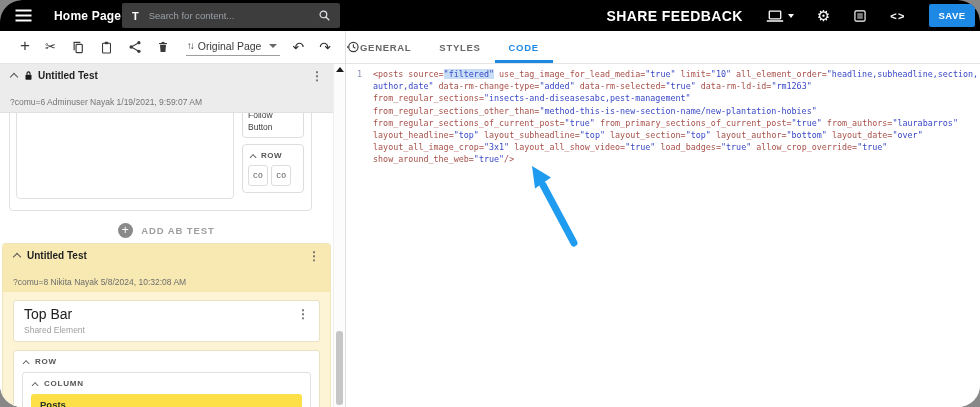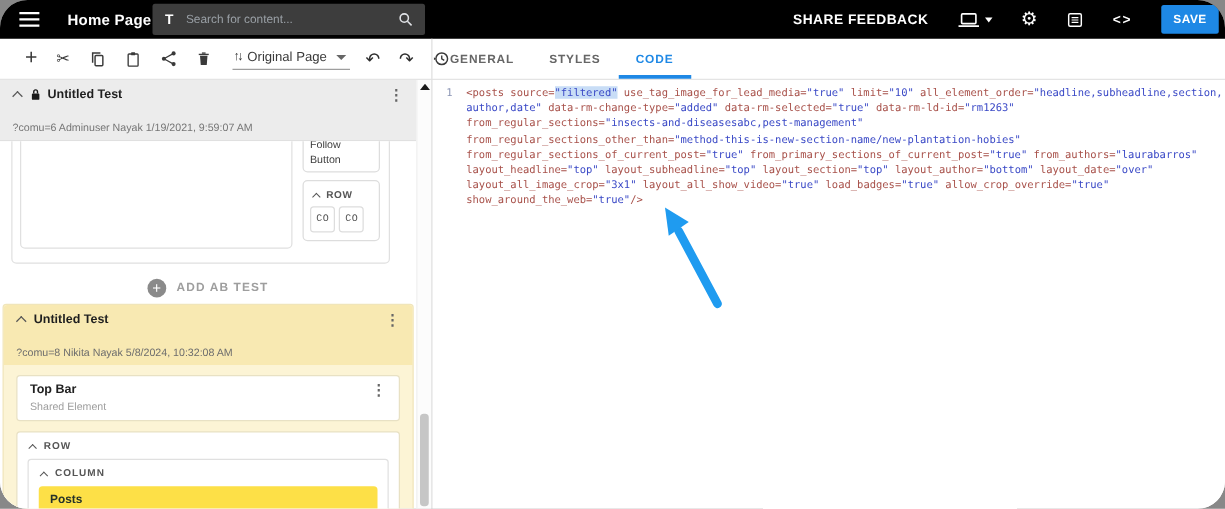--- a/index.html
+++ b/index.html
@@ -12,21 +12,21 @@
             display:flex; align-items:center; z-index:5; }
   .hamburger { margin-left:15px; cursor:pointer; display:flex; }
   .app-title { margin-left:22px; color:#fff; font-weight:bold; font-size:12px; letter-spacing:.2px; }
   .search-box { position:absolute; left:122px; top:3px; width:218px; height:25px; background:#3d3d3d;
                 border-radius:2px; display:flex; align-items:center; }
   .t-glyph { color:#fff; font-weight:bold; font-size:11px; margin-left:10px; }
   .search-placeholder { color:#9aa0a6; font-size:9.5px; margin-left:10px; flex:1; }
   .search-mag { margin-right:9px; display:flex; }
   .topbar-right { position:absolute; right:0; top:0; height:31px; display:flex; align-items:center;
                   padding-right:5px; gap:23px; }
-  .share-feedback { color:#fff; font-size:11px; font-weight:bold; letter-spacing:.4px; cursor:pointer; }
+  .share-feedback { color:#fff; font-size:14px; font-weight:bold; letter-spacing:.4px; cursor:pointer; }
   .device-select { display:flex; align-items:center; gap:4px; cursor:pointer; }
   .gear { color:#fff; font-size:15px; line-height:15px; cursor:pointer; }
   .code-glyph { color:#fff; font-size:11px; font-weight:bold; letter-spacing:1.5px; cursor:pointer; }
   .save-btn { width:46px; height:23px; background:#1e88e5; border-radius:2px; color:#fff; border:none;
               font-size:9.5px; font-weight:bold; letter-spacing:.4px; display:flex; align-items:center;
               justify-content:center; cursor:pointer; font-family:inherit; }
   .caret-down-w { width:0; height:0; border-left:3.5px solid transparent; border-right:3.5px solid transparent;
                   border-top:4px solid #fff; }
 
   
@@ -90,21 +90,21 @@
   .add-ab { height:26px; display:flex; align-items:center; justify-content:center; gap:8px;
             color:#9e9e9e; font-size:9.5px; font-weight:bold; letter-spacing:.9px; cursor:pointer; }
   .add-circle { width:15px; height:15px; border-radius:50%; background:#8a8a8a; color:#fff;
                 font-size:12px; line-height:14px; text-align:center; font-weight:normal; flex:none; }
 
   .yellow-block { margin:0 2px; background:#fcf4d5; border:1px solid #f0e5ba; border-radius:3px; }
   .y-hdr { background:#f8e9b2; padding:6px 10px 5px; border-radius:3px 3px 0 0; }
   .y-hdr .hdr-meta { color:#6d6d6d; }
   .topbar-card { margin:8px 10px 0; background:#fff; border:1px solid #e8e1c4; border-radius:3px;
                  padding:5px 10px 6px; cursor:pointer; }
-  .card-title { font-size:10px; font-weight:bold; color:#212121; }
+  .card-title { font-size:14px; font-weight:normal; color:#212121; }
   .card-sub { font-size:8.5px; color:#9e9e9e; margin-top:3px; }
   .row-card { margin:8px 10px 10px; background:#fff; border:1px solid #e8e1c4; border-radius:3px;
               padding:6px 8px 8px; }
   .struct-label { display:flex; align-items:center; gap:4px; font-size:8px; font-weight:bold;
                   letter-spacing:.8px; color:#555; }
   .column-card { margin-top:6px; border:1px solid #e0e0e0; border-radius:3px; padding:6px 8px 8px; background:#fff; }
   .posts-block { margin-top:6px; background:#fde047; border-radius:3px; padding:5px 9px 7px; cursor:pointer; }
   .posts-title { font-size:9.5px; font-weight:bold; color:#263229; }
   .posts-info { margin-top:4px; display:flex; gap:10px; font-size:8.5px; color:#4a5a4e; }
   .chip { background:rgba(255,255,255,.42); padding:1px 6px 2px; border-radius:2px; }

